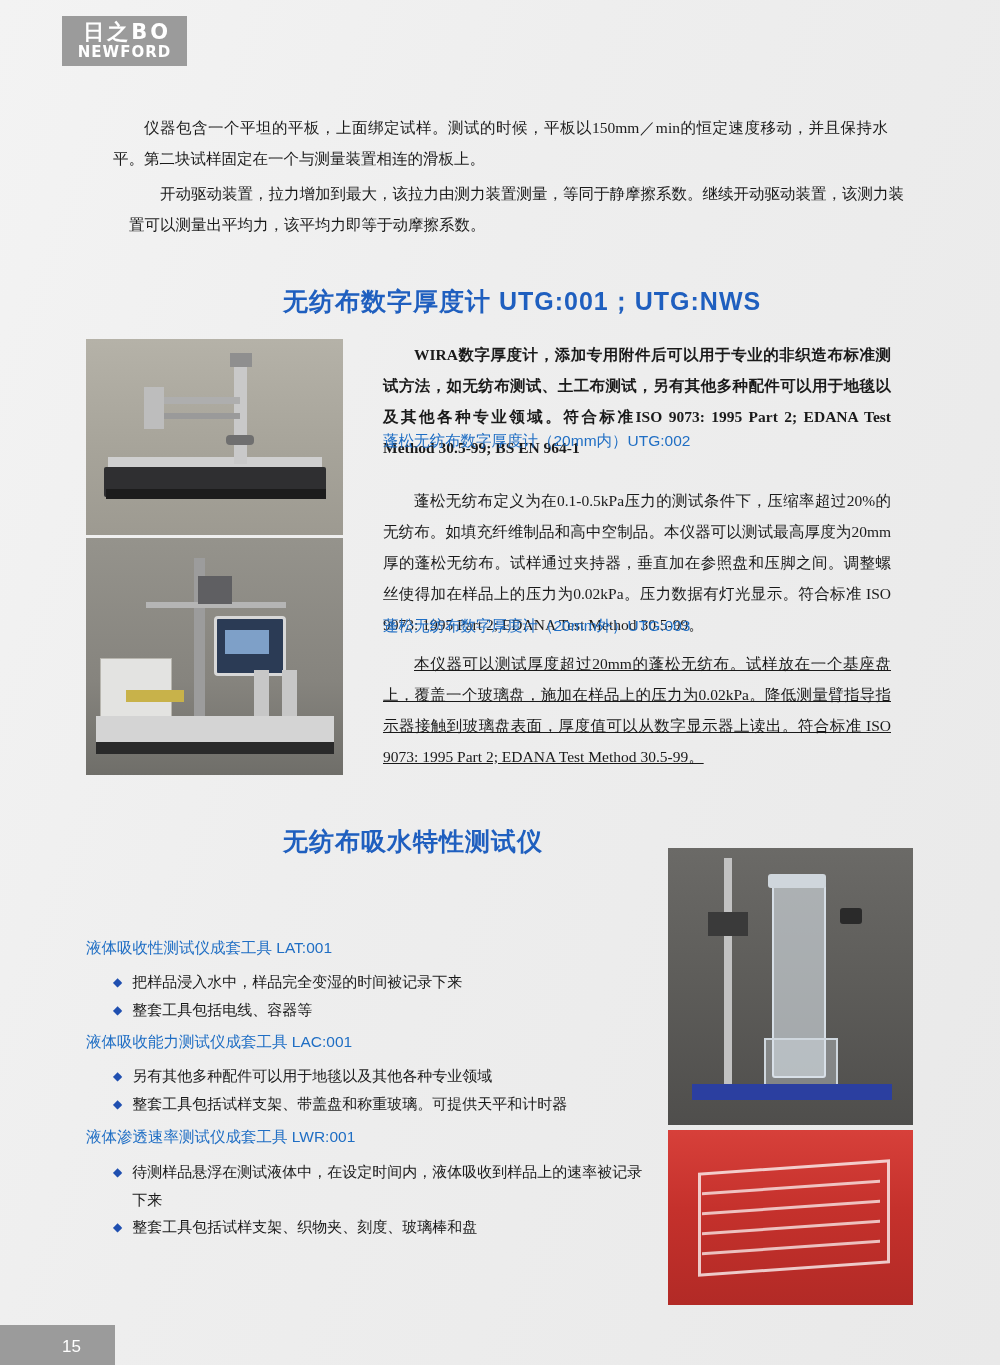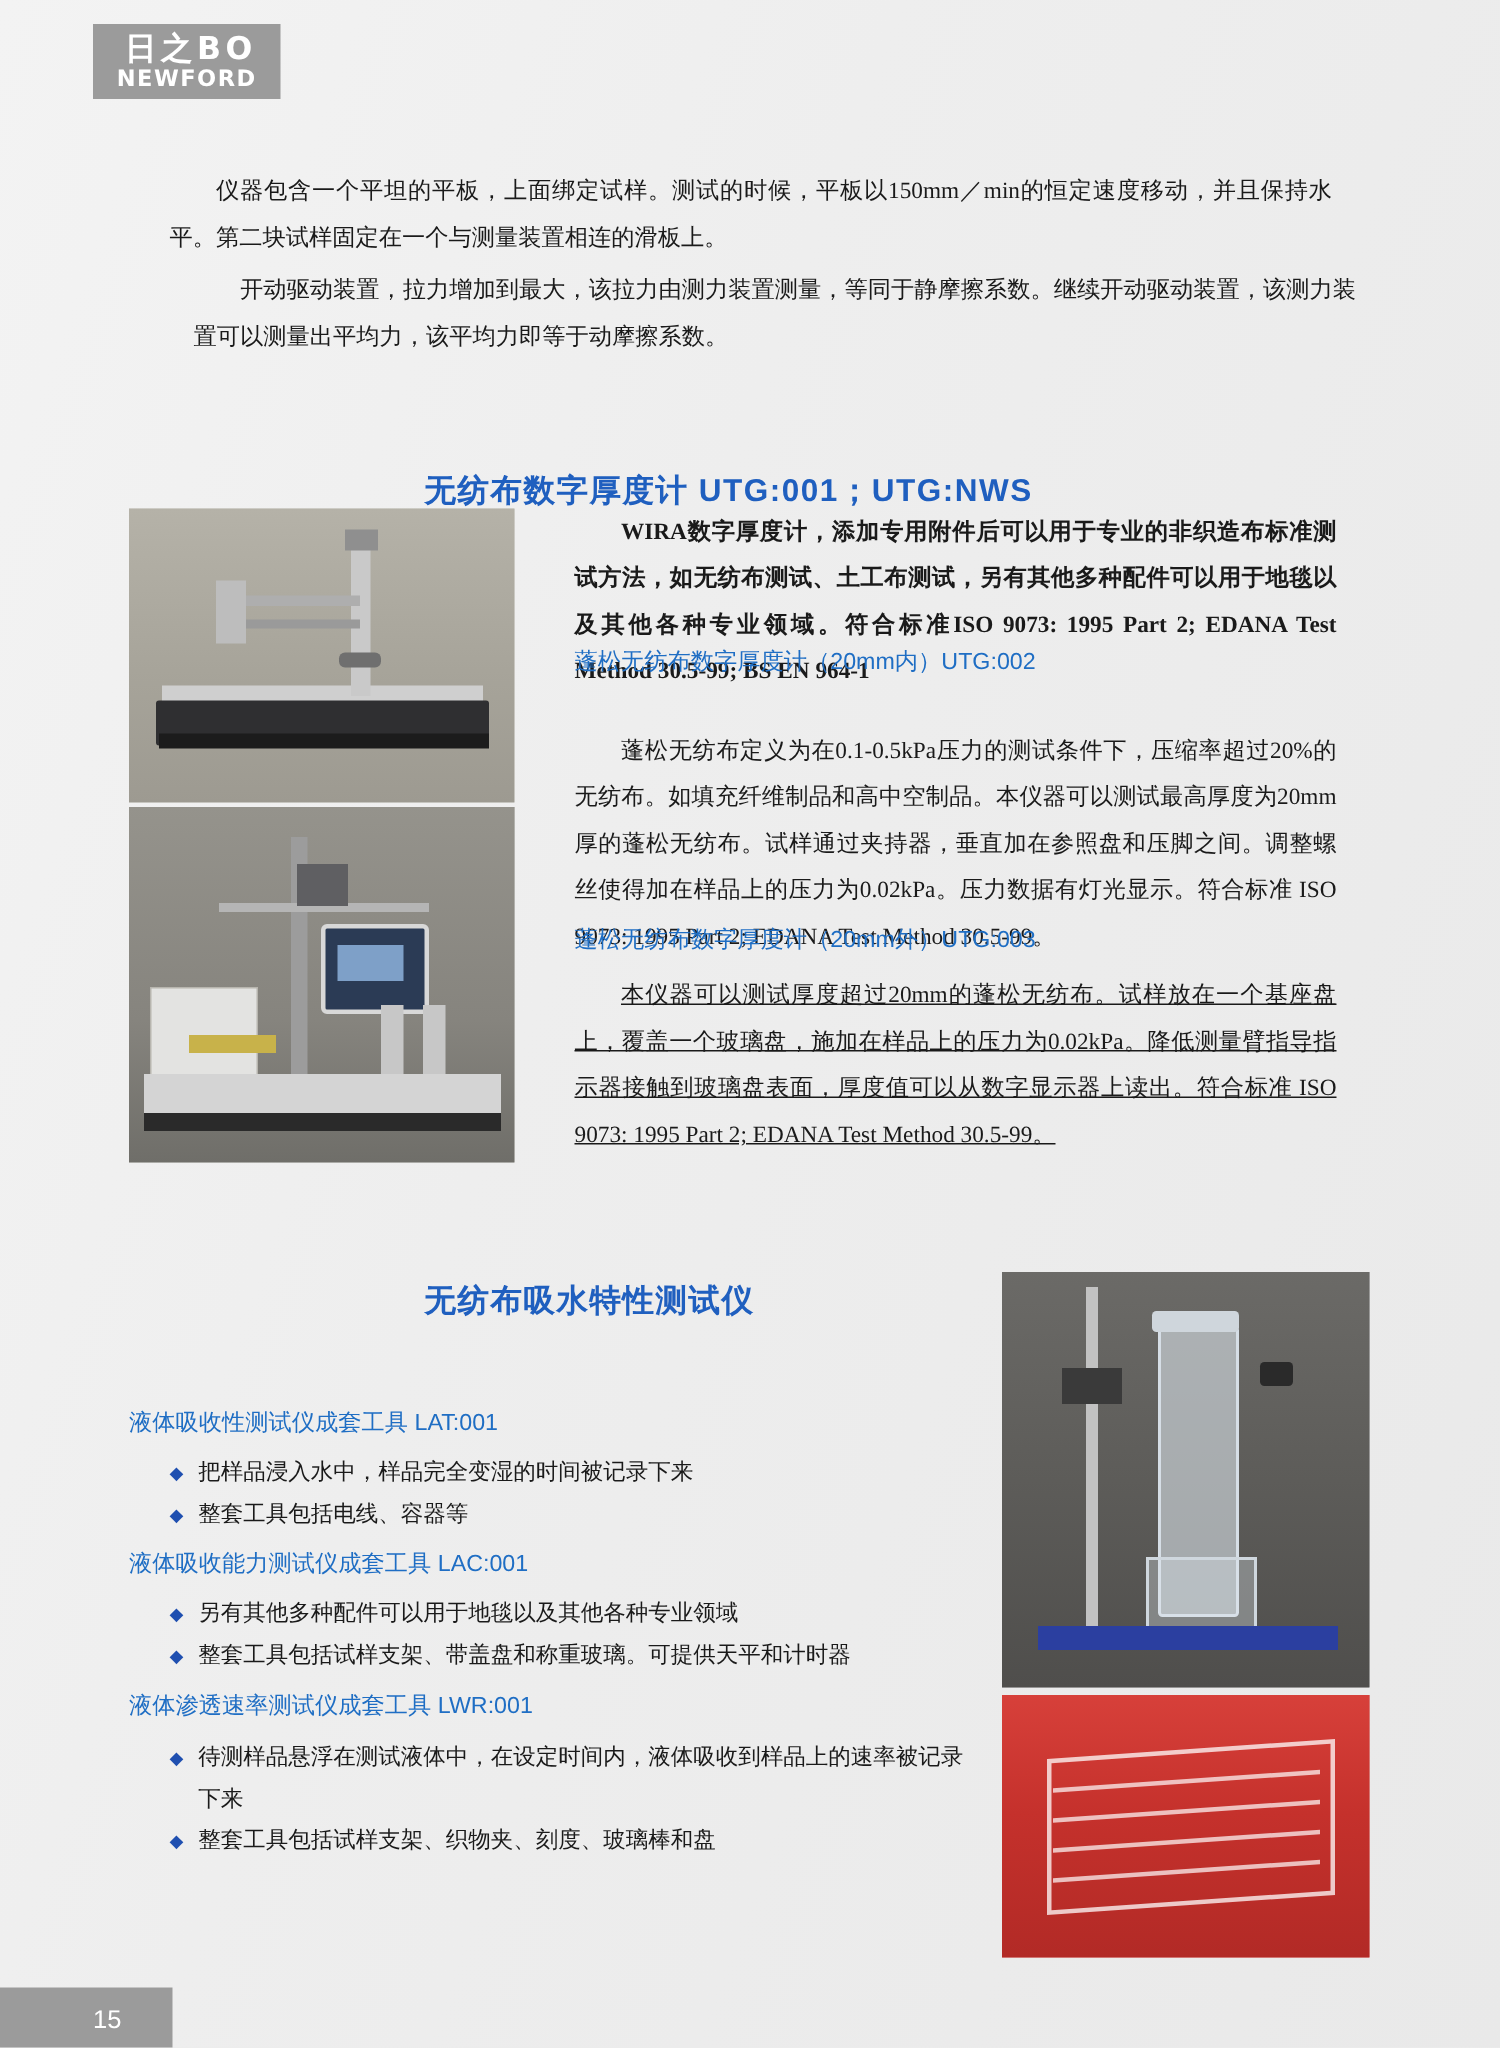--- a/index.html
+++ b/index.html
@@ -37,23 +37,22 @@
   .para{
     position:absolute;
     font-family:"Liberation Serif", serif;
     font-size:15.5px;line-height:31px;color:#1a1a1a;
     text-align:justify;
     text-indent:2em;
   }
   .section-title{
     position:absolute;
     font-family:"Liberation Sans", sans-serif;
-    font-size:21px;font-weight:bold;color:#1f5fbf;
+    font-size:25px;font-weight:bold;color:#1f5fbf;
     letter-spacing:1px;
-    margin-top:28px;
   }
   .sub-title{
     position:absolute;
     font-family:"Liberation Sans", sans-serif;
     font-size:15.5px;color:#1f6ec4;
   }
   .bullet-row{
     position:absolute;
     font-family:"Liberation Serif", serif;
     font-size:15px;line-height:28px;color:#1a1a1a;

